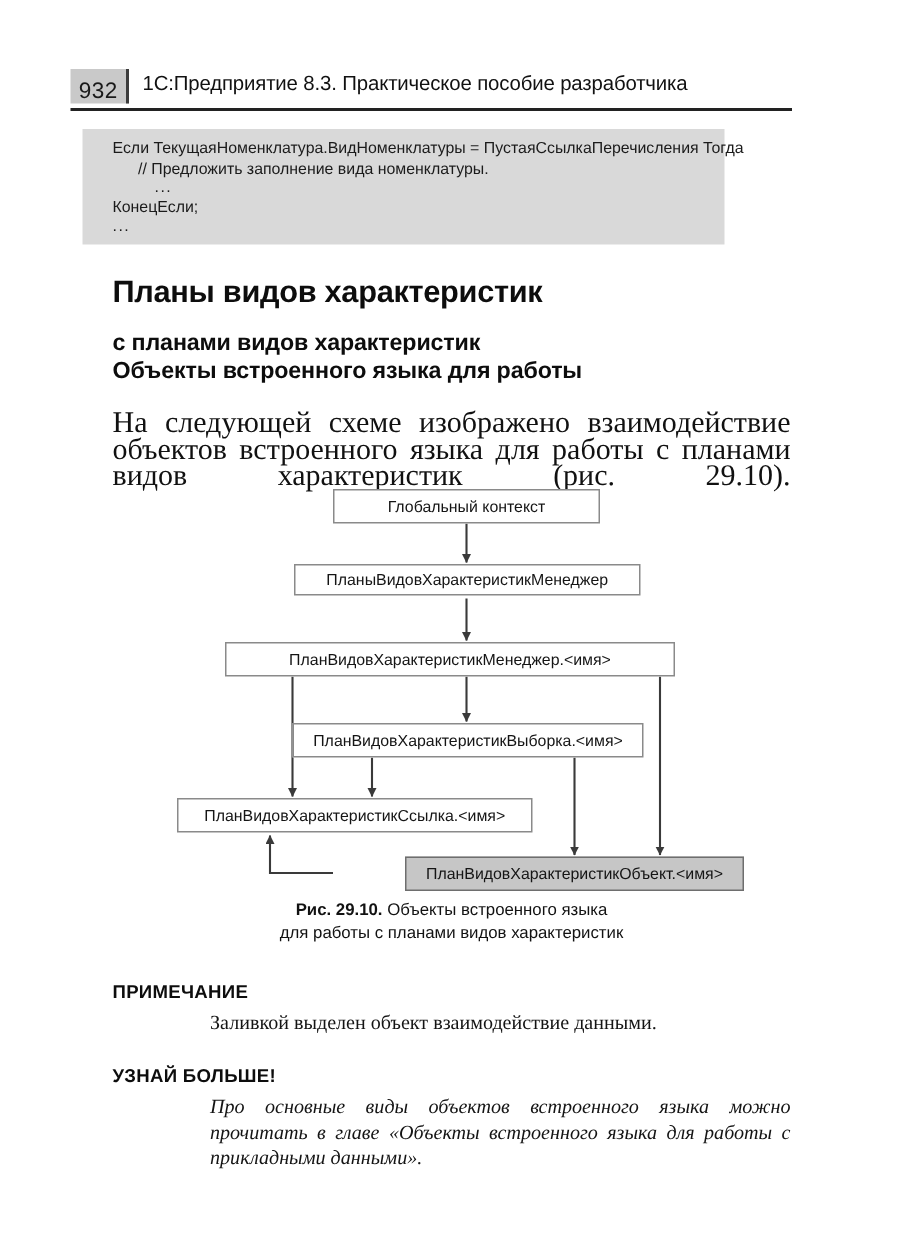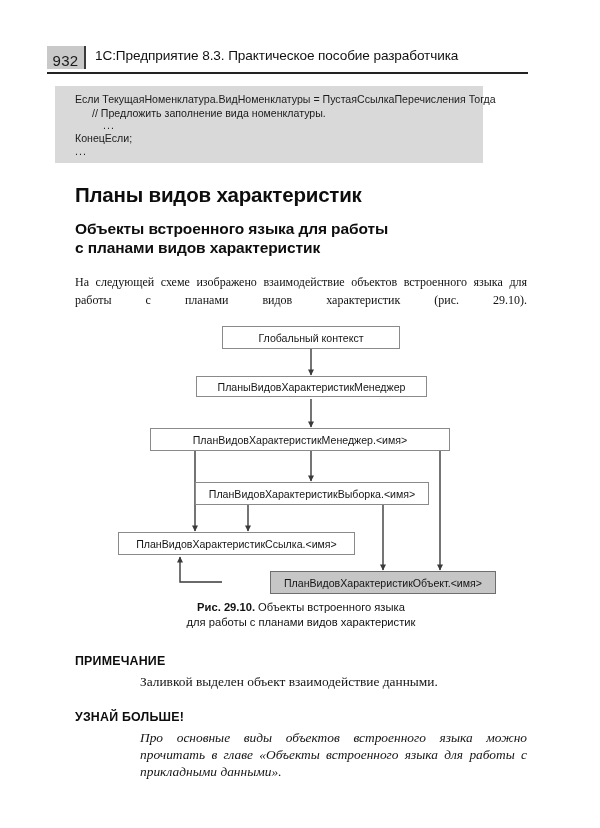--- a/index.html
+++ b/index.html
@@ -110,21 +110,21 @@
     color: #0d0d0d;
   }
 
   
   .body-para {
     position: absolute;
     left: 75px;
     top: 274px;
     width: 452px;
     font-family: "Liberation Serif", serif;
-    font-size: 12px;
+    font-size: 20px;
     line-height: 17.5px;
     text-align: justify;
     text-align-last: justify;
     color: #111;
   }
 
   
   .diagram {
     position: absolute;
     left: 0;
@@ -207,22 +207,22 @@
   <div class="code-block">
     <div class="code-line cl1">Если ТекущаяНоменклатура.ВидНоменклатуры = ПустаяСсылкаПеречисления Тогда</div>
     <div class="code-line cl2">// Предложить заполнение вида номенклатуры.</div>
     <div class="code-line cl3">...</div>
     <div class="code-line cl4">КонецЕсли;</div>
     <div class="code-line cl5">...</div>
   </div>
 
   <div class="h1">Планы видов характеристик</div>
   <div class="h2">
+    <div>с планами видов характеристик</div>
     <div>Объекты встроенного языка для работы</div>
-    <div>с планами видов характеристик</div>
   </div>
 
   <div class="body-para">На следующей схеме изображено взаимодействие объектов встроенного языка для работы с планами видов характеристик (рис. 29.10).</div>
 
   <svg class="diagram" viewBox="0 0 600 828" width="600" height="828" aria-hidden="true">
     <defs>
       <marker id="ah" markerWidth="7" markerHeight="7" refX="5.6" refY="3" orient="auto" markerUnits="userSpaceOnUse">
         <path d="M0,0 L6,3 L0,6 z" fill="#3a3a3a"></path>
       </marker>
     </defs>

